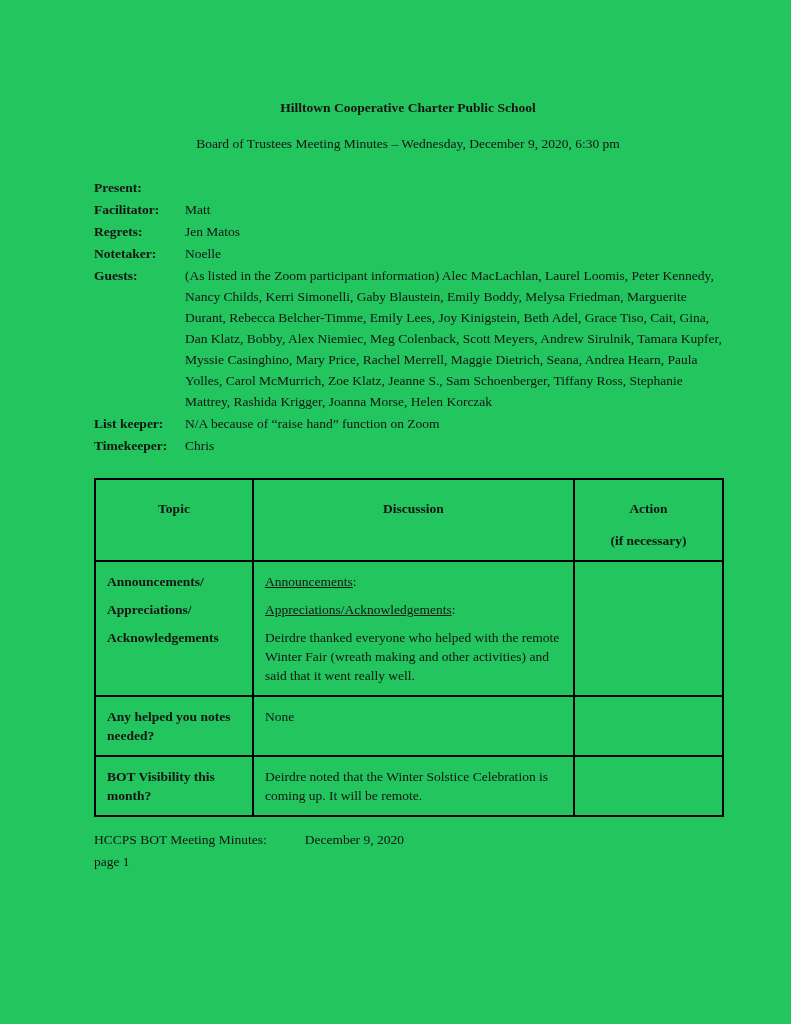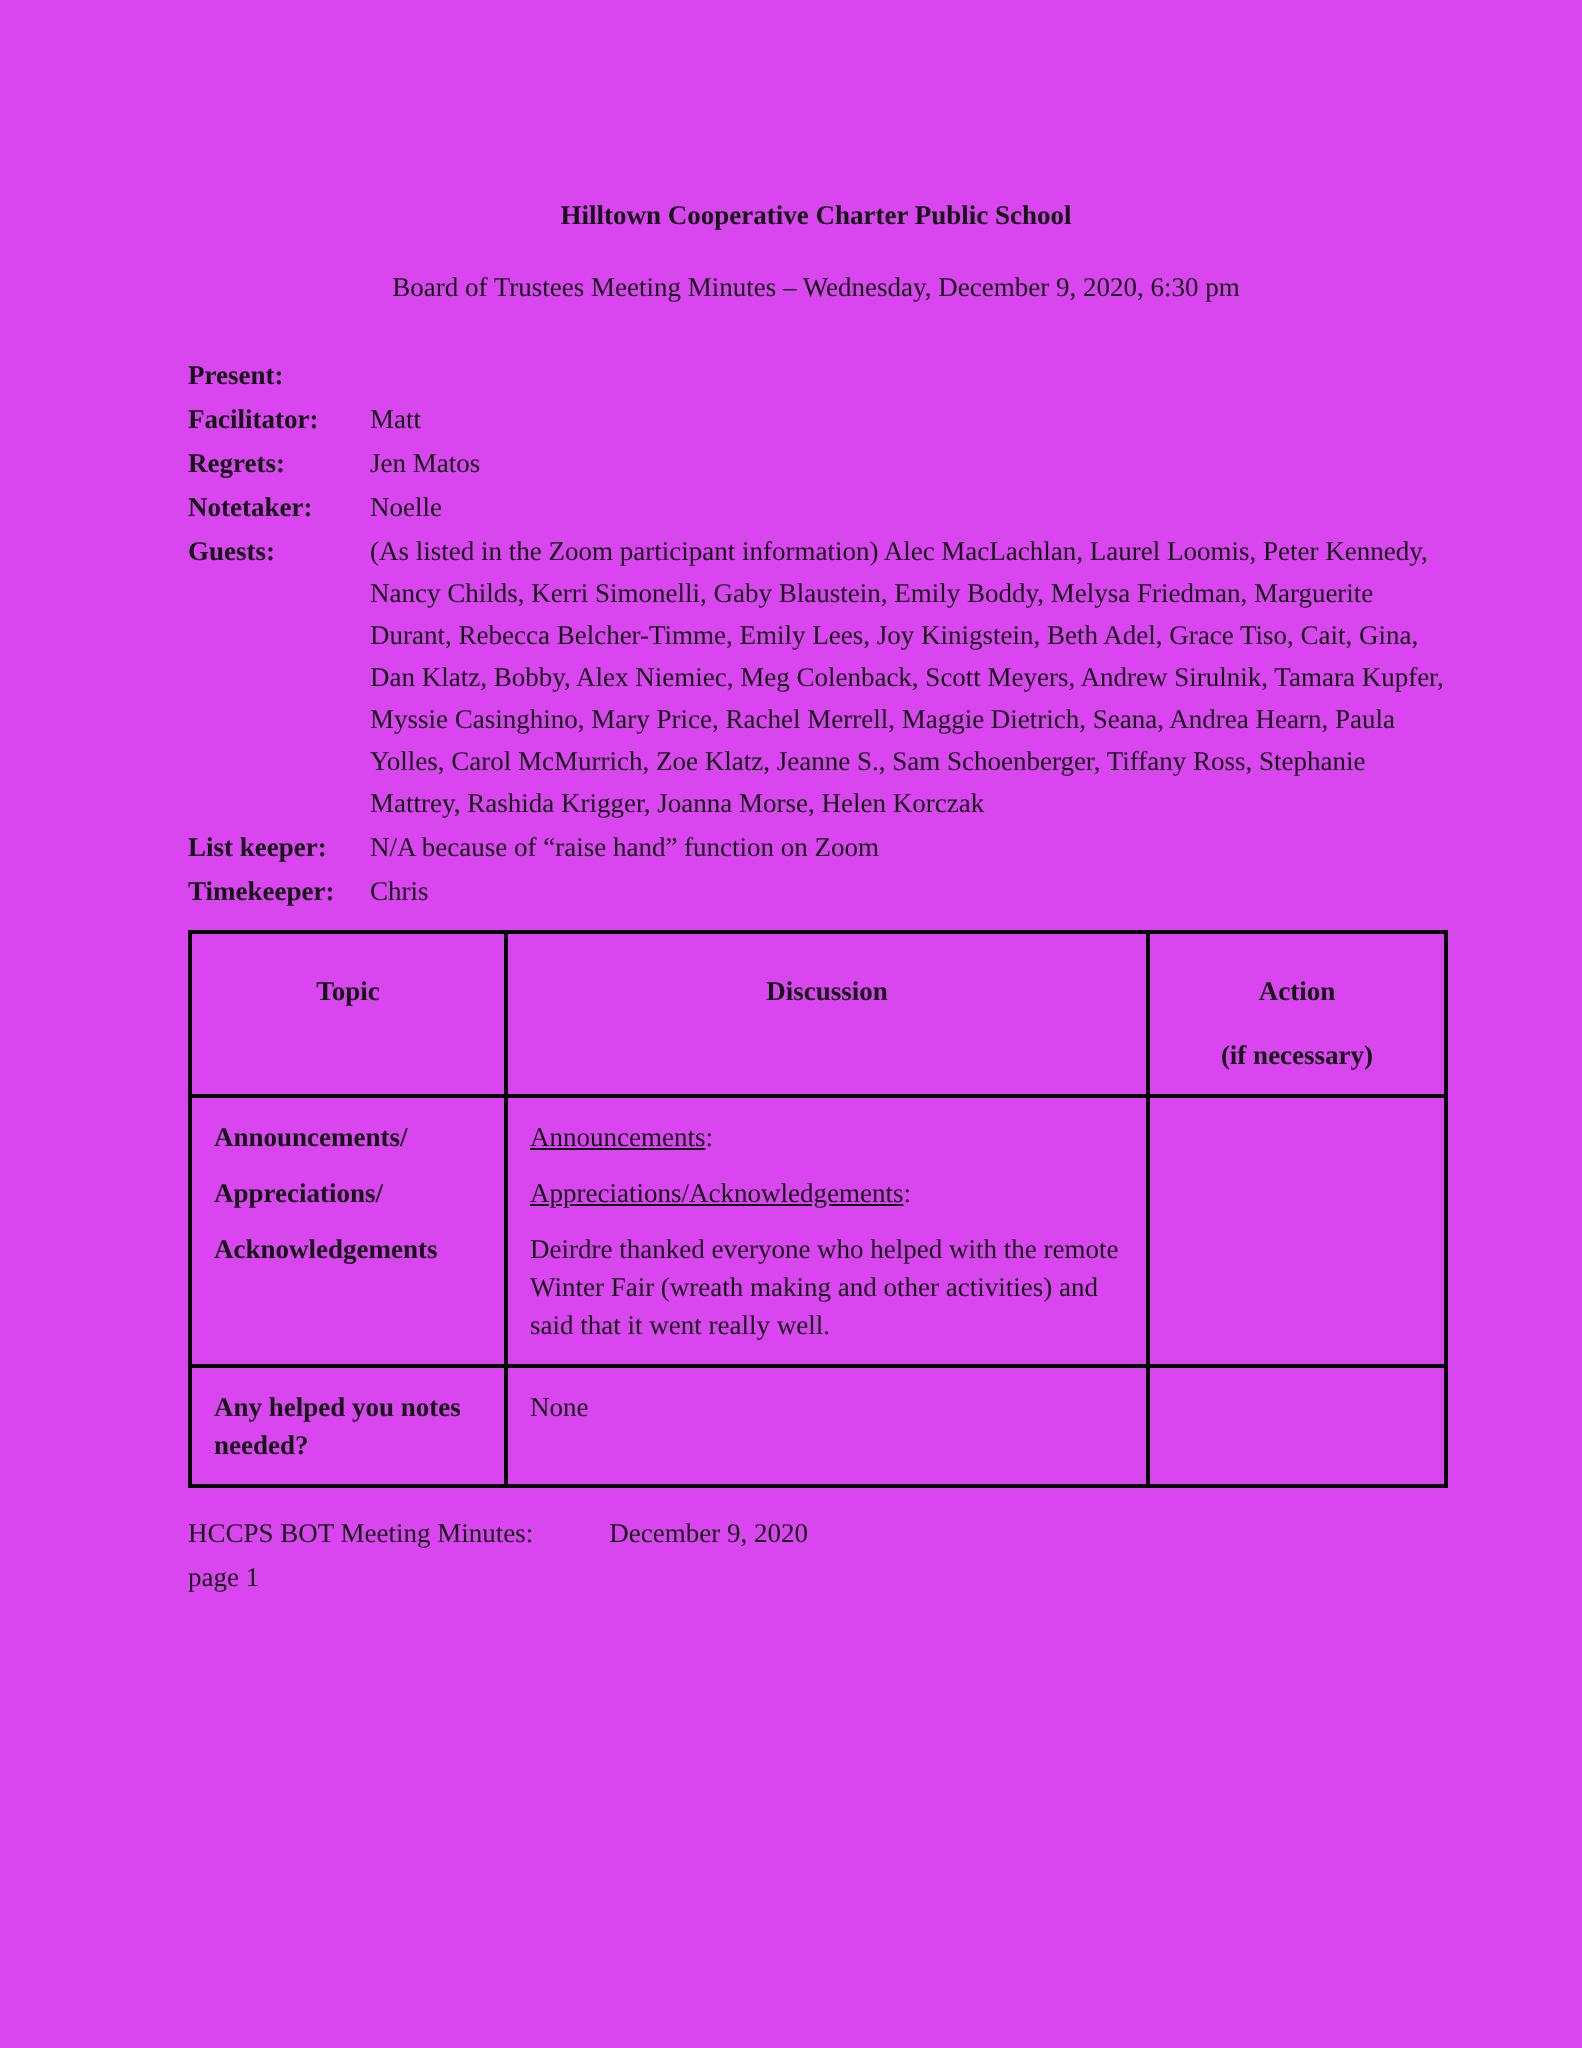--- a/index.html
+++ b/index.html
@@ -2,21 +2,21 @@
 <html><head>
 <meta charset="utf-8">
 <style>
   * { box-sizing: border-box; }
   html, body { margin: 0; padding: 0; background: #fff; }
   .page {
     position: relative;
     width: 791px;
     height: 1024px;
     margin: 0 auto;
-    background: #d946ef;
+    background: #22c55e;
     color: #141414;
     font-family: "Liberation Serif", "DejaVu Serif", serif;
     font-size: 13.5px;
     padding: 97px 69px 0 94px;
     overflow: hidden;
   }
   .doc-title {
     font-size: 13.5px;
     font-weight: bold;
     text-align: center;
@@ -43,21 +43,21 @@
   .fvalue { flex: 1; }
   .pre-gap { margin-top: 23px; }
   .mission-row { display: block; line-height: 22px; margin-top: 1px; }
   .mission-row .mlabel { font-weight: bold; }
   .mission-row .mvalue { margin-left: 17px; }
 
   table.minutes {
     border-collapse: collapse;
     table-layout: fixed;
     width: 628px;
-    margin-top: 9px;
+    margin-top: 22px;
   }
   table.minutes th, table.minutes td {
     border: 2px solid #000;
     vertical-align: top;
     padding: 10px 11px;
     line-height: 19px;
     font-size: 13.5px;
     overflow: hidden;
   }
   table.minutes th {
@@ -152,20 +152,29 @@
       </tr>
       <tr class="row-2">
         <td class="topic-cell">
           <p>Any helped you notes needed?</p>
         </td>
         <td class="disc-cell">
           <p>None</p>
         </td>
         <td class="action-cell"></td>
       </tr>
+      <tr class="row-3">
+        <td class="topic-cell">
+          <p>BOT Visibility this month?</p>
+        </td>
+        <td class="disc-cell">
+          <p>Deirdre noted that the Winter Solstice Celebration is coming up. It will be remote.</p>
+        </td>
+        <td class="action-cell"></td>
+      </tr>
     </tbody>
   </table>
 
   <div class="doc-footer">
     <div>
       <span>HCCPS BOT Meeting Minutes:</span><span class="footer-date">December 9, 2020</span>
     </div>
     <div>page 1</div>
   </div>
 

